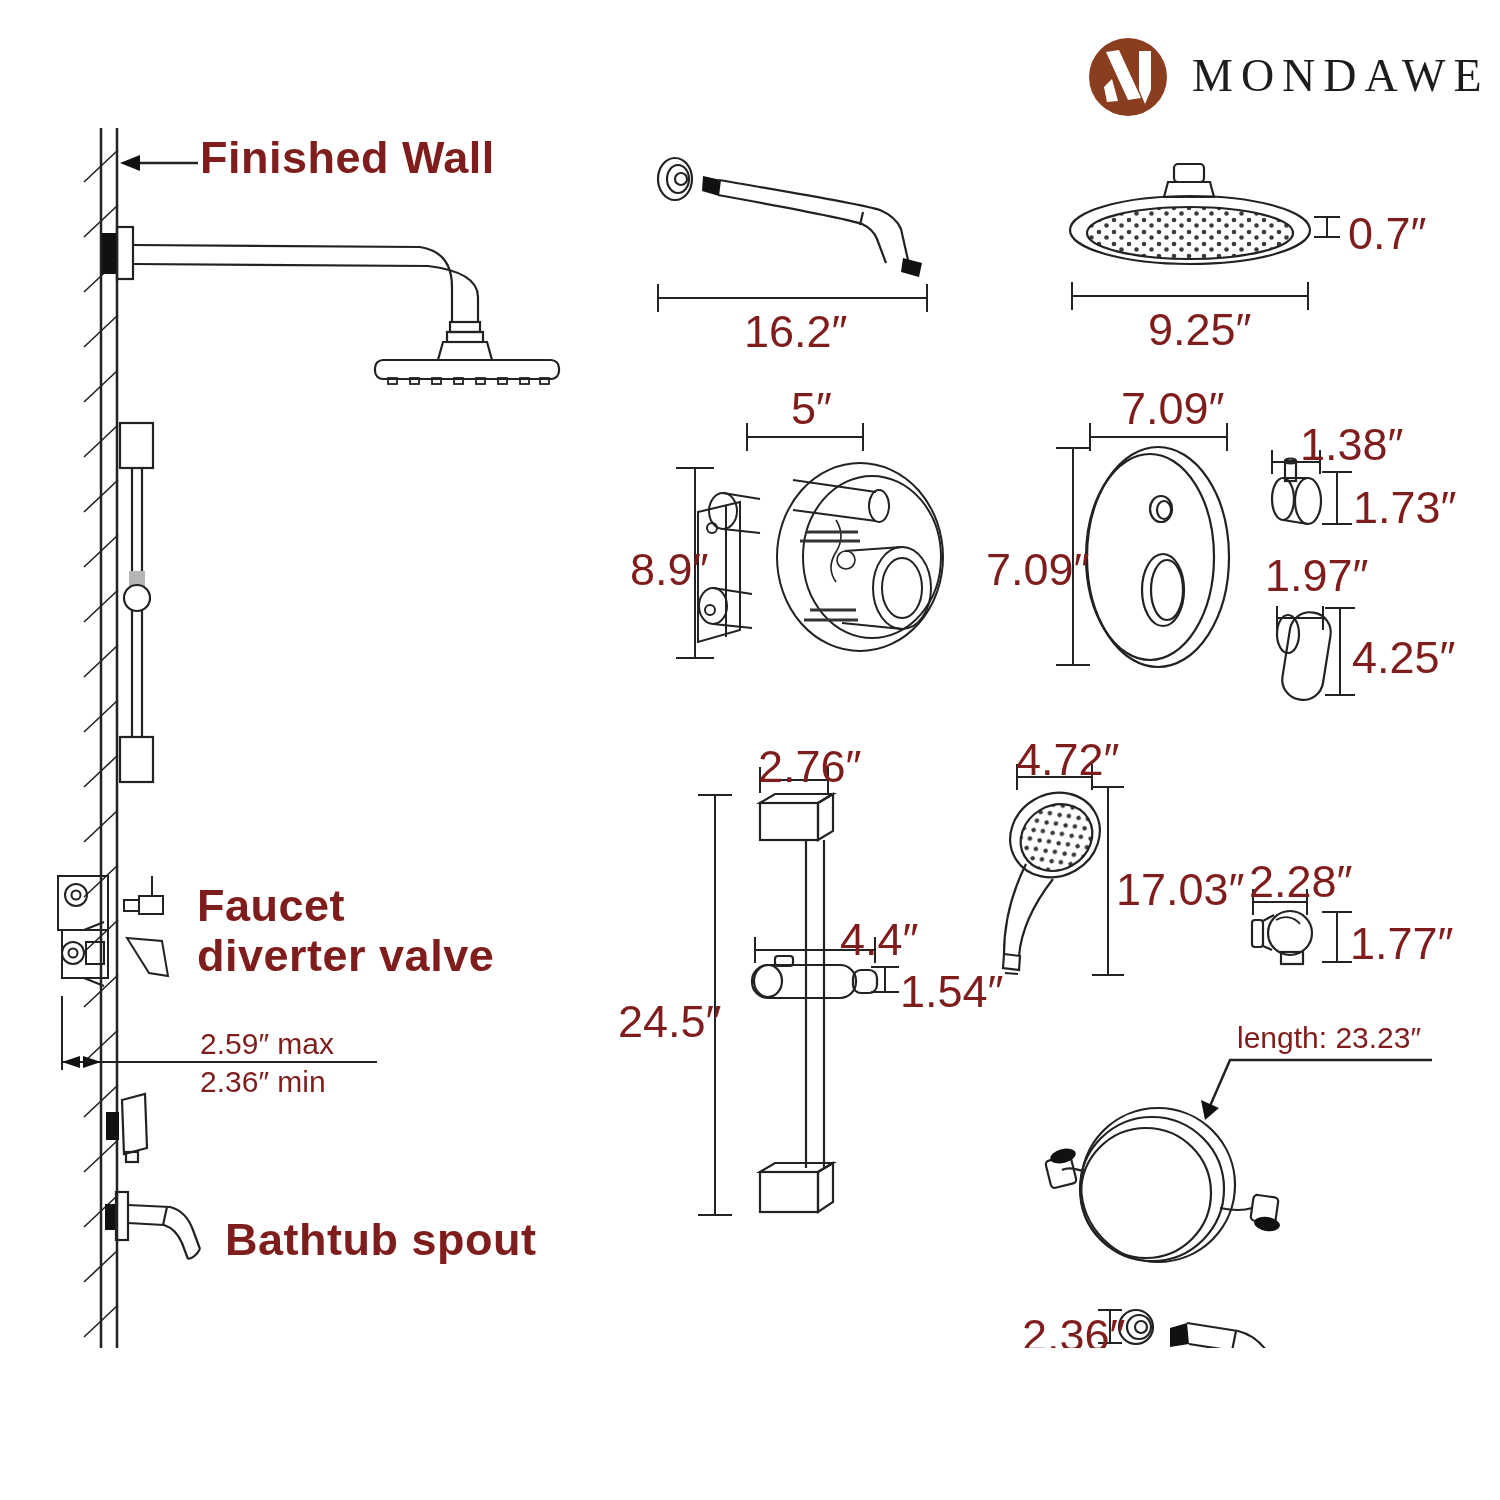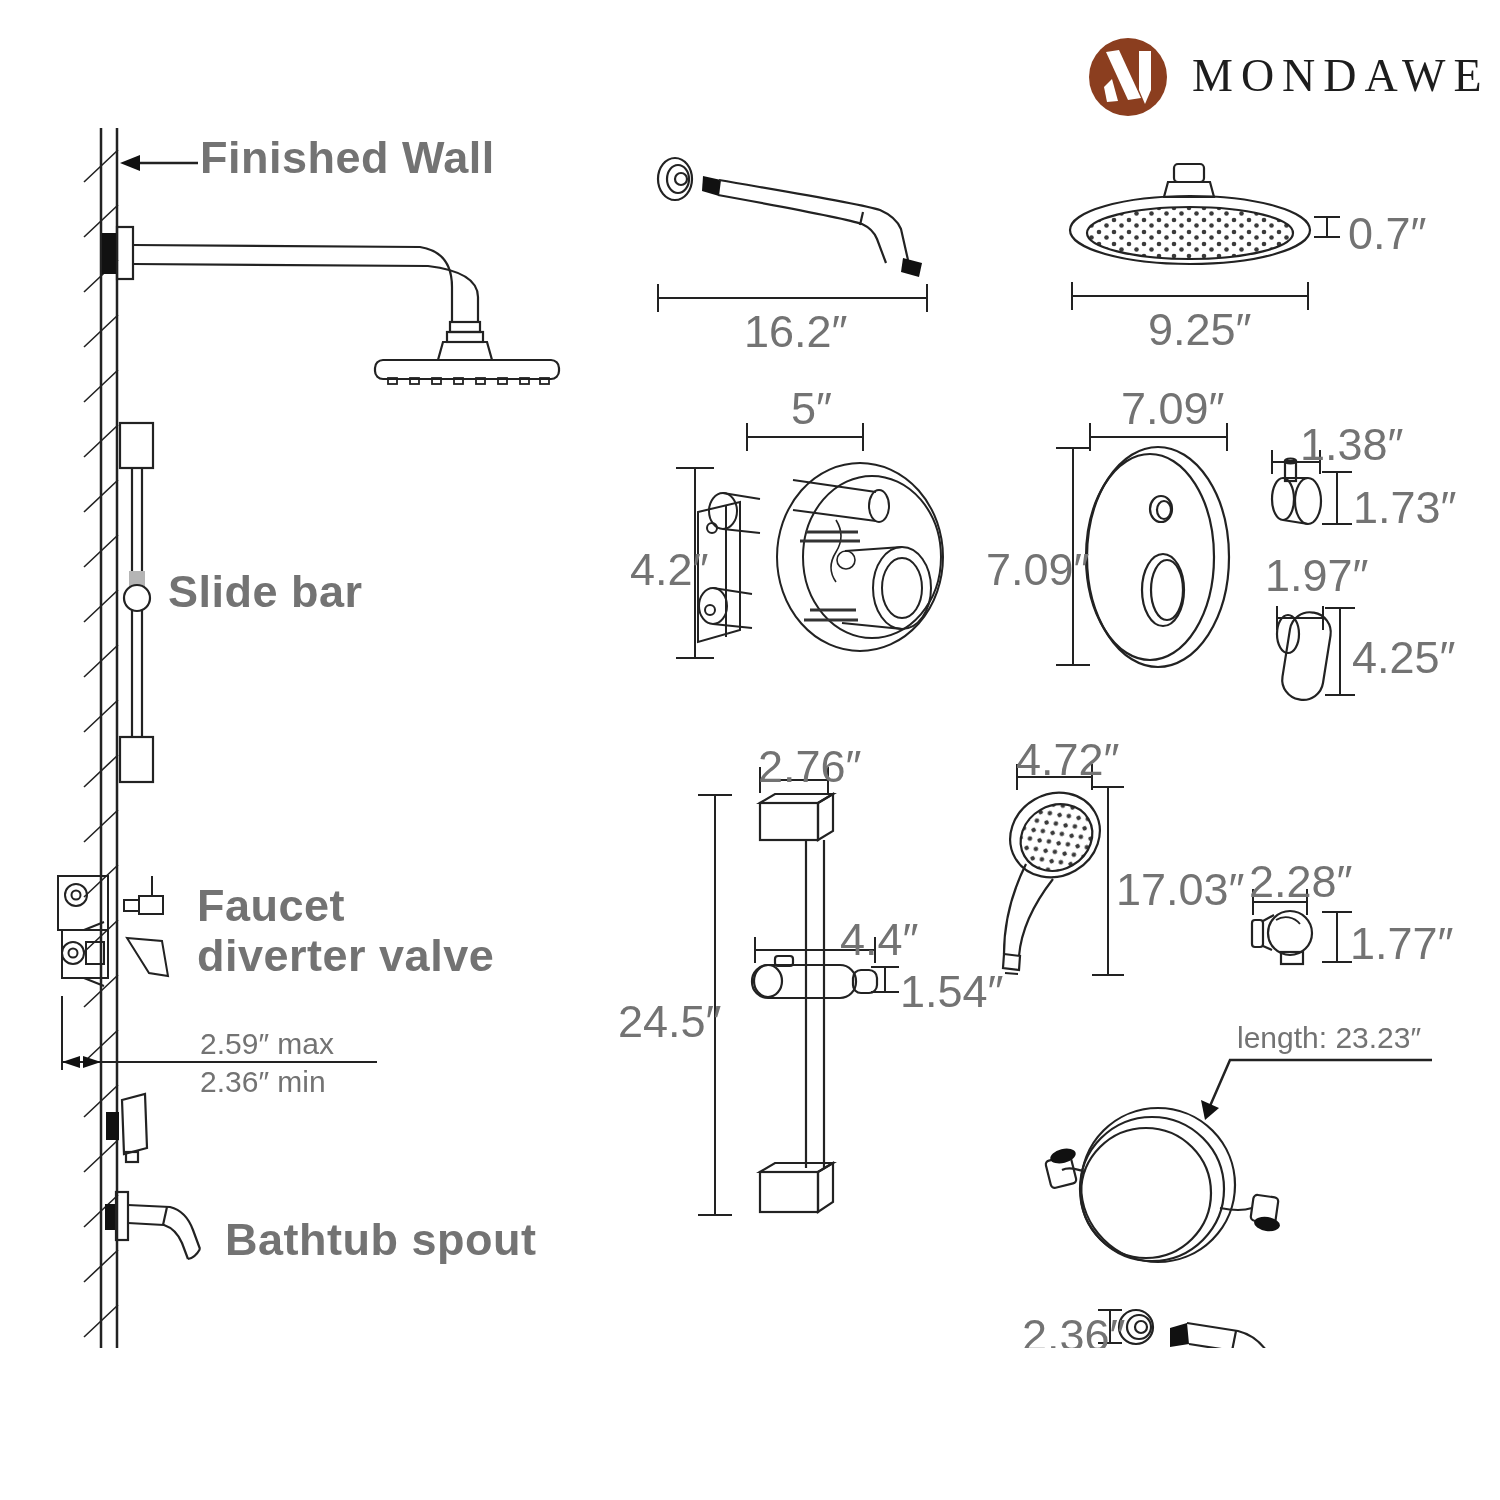--- a/index.html
+++ b/index.html
@@ -1,19 +1,19 @@
 <!DOCTYPE html>
 <html><head>
 <meta charset="utf-8">
 <style>
   html,body{margin:0;padding:0;background:#fff;}
   .canvas{position:relative;width:1500px;height:1348px;background:#ffffff;
           font-family:"Liberation Sans", sans-serif;overflow:hidden;}
   .canvas svg{position:absolute;left:0;top:0;}
-  .lbl{position:absolute;color:#737373;white-space:nowrap;line-height:1.05;}
+  .lbl{position:absolute;color:#7f1d1d;white-space:nowrap;line-height:1.05;}
   .big{font-size:45px;font-weight:700;letter-spacing:.5px;}
   .dim{font-size:45px;font-weight:400;}
   .sdim{font-size:30px;font-weight:400;}
   .brand-name{font-family:"Liberation Serif", serif;font-size:46px;
               letter-spacing:8px;color:#1d1d1d;font-weight:400;}
 </style>
 </head>
 <body>
 
 <div class="canvas">
@@ -317,33 +317,32 @@
     <circle cx="1128" cy="77" r="39" fill="#8B3E1F"></circle>
     <polygon points="1106,52 1119,50 1141,98 1128,100" fill="#fff"></polygon>
     <polygon points="1104,87 1112,79 1118,101 1107,102" fill="#fff"></polygon>
     <polygon points="1139,51 1151,51 1151,90 1145,104 1139,90" fill="#fff"></polygon>
   </g>
 </svg>
 
 <div class="lbl brand-name" style="left:1192px;top:52px;">MONDAWE</div>
 
 <div class="lbl big" style="left:200px;top:134px;">Finished Wall</div>
-<div class="lbl big" style="left:168px;top:568px;">Slide bar</div>
 <div class="lbl big" style="left:197px;top:882px;">Faucet</div>
 <div class="lbl big" style="left:197px;top:932px;">diverter valve</div>
 <div class="lbl sdim" style="left:200px;top:1028px;">2.59″ max</div>
 <div class="lbl sdim" style="left:200px;top:1066px;">2.36″ min</div>
 <div class="lbl big" style="left:225px;top:1216px;">Bathtub spout</div>
 
 <div class="lbl dim" style="left:744px;top:308px;">16.2″</div>
 <div class="lbl dim" style="left:1148px;top:306px;">9.25″</div>
 <div class="lbl dim" style="left:1348px;top:210px;">0.7″</div>
 
 <div class="lbl dim" style="left:791px;top:385px;">5″</div>
-<div class="lbl dim" style="left:630px;top:546px;">4.2″</div>
+<div class="lbl dim" style="left:630px;top:546px;">8.9″</div>
 
 <div class="lbl dim" style="left:1121px;top:385px;">7.09″</div>
 <div class="lbl dim" style="left:986px;top:546px;">7.09″</div>
 
 <div class="lbl dim" style="left:1256px;top:421px;margin-left:44px;">1.38″</div>
 <div class="lbl dim" style="left:1353px;top:484px;">1.73″</div>
 
 <div class="lbl dim" style="left:1265px;top:552px;">1.97″</div>
 <div class="lbl dim" style="left:1352px;top:634px;">4.25″</div>
 

